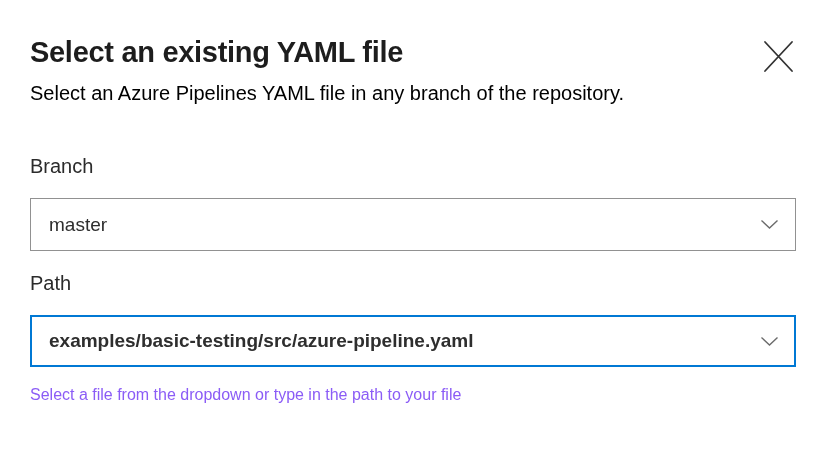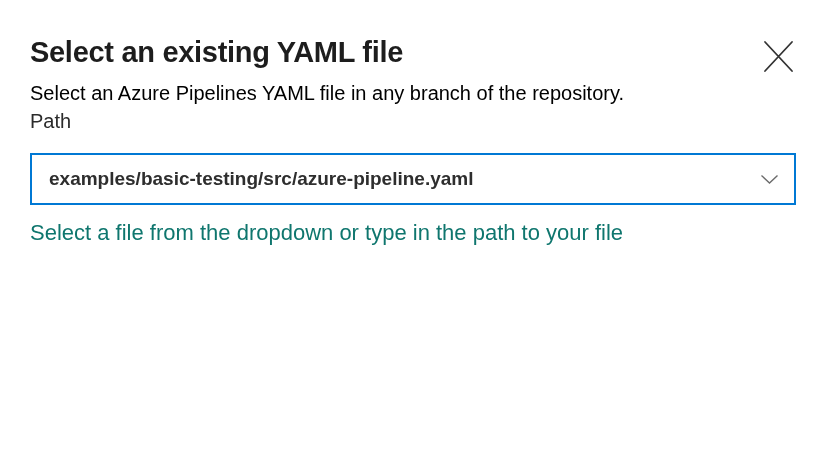--- a/index.html
+++ b/index.html
@@ -44,21 +44,21 @@
     padding: 0;
     border: none;
     background: transparent;
     cursor: pointer;
     display: flex;
     align-items: center;
     justify-content: center;
   }
   .field { margin: 0; }
   .field-branch { margin-top: 48px; }
-  .field-path  { margin-top: 3px; }
+  .field-path  { margin-top: 20px; }
   .field-label {
     display: block;
     font-size: 20px;
     line-height: 24px;
     color: #2b2b2b;
     margin: 0 0 20px 0;
   }
   .select-box {
     width: 766px;
     height: 53px;
@@ -84,42 +84,53 @@
     text-overflow: ellipsis;
   }
   .chevron-wrap {
     flex: 0 0 auto;
     display: flex;
     align-items: center;
     margin-left: 12px;
   }
   .helper-text {
     margin: 17px 0 0 0;
-    font-size: 22px;
+    font-size: 16px;
     line-height: 21px;
-    color: #0f766e;
+    color: #8b5cf6;
   }
 </style>
 </head>
 <body>
 
 <div class="dialog">
 
   <h1 class="dialog-title">Select an existing YAML file</h1>
 
   <p class="dialog-subtitle">Select an Azure Pipelines YAML file in any branch of the repository.</p>
 
   <button class="close-btn">
     <span style="display:flex;">
       <svg width="31" height="33" viewBox="0 0 31 33">
         <path d="M2 2 L29 31 M29 2 L2 31" stroke="#333333" stroke-width="1.8" fill="none" stroke-linecap="round"></path>
       </svg>
     </span>
   </button>
 
+  <div class="field field-branch">
+    <label class="field-label">Branch</label>
+    <div class="select-box">
+      <span class="select-value">master</span>
+      <span class="chevron-wrap">
+        <svg width="19" height="11" viewBox="0 0 19 11">
+          <path d="M1.5 1.5 L9.5 9 L17.5 1.5" stroke="#6b6b6b" stroke-width="1.4" fill="none"></path>
+        </svg>
+      </span>
+    </div>
+  </div>
 
   <div class="field field-path">
     <label class="field-label">Path</label>
     <div class="select-box focused">
       <span class="select-value">examples/basic-testing/src/azure-pipeline.yaml</span>
       <span class="chevron-wrap">
         <svg width="19" height="11" viewBox="0 0 19 11">
           <path d="M1.5 1.5 L9.5 9 L17.5 1.5" stroke="#6b6b6b" stroke-width="1.4" fill="none"></path>
         </svg>
       </span>

